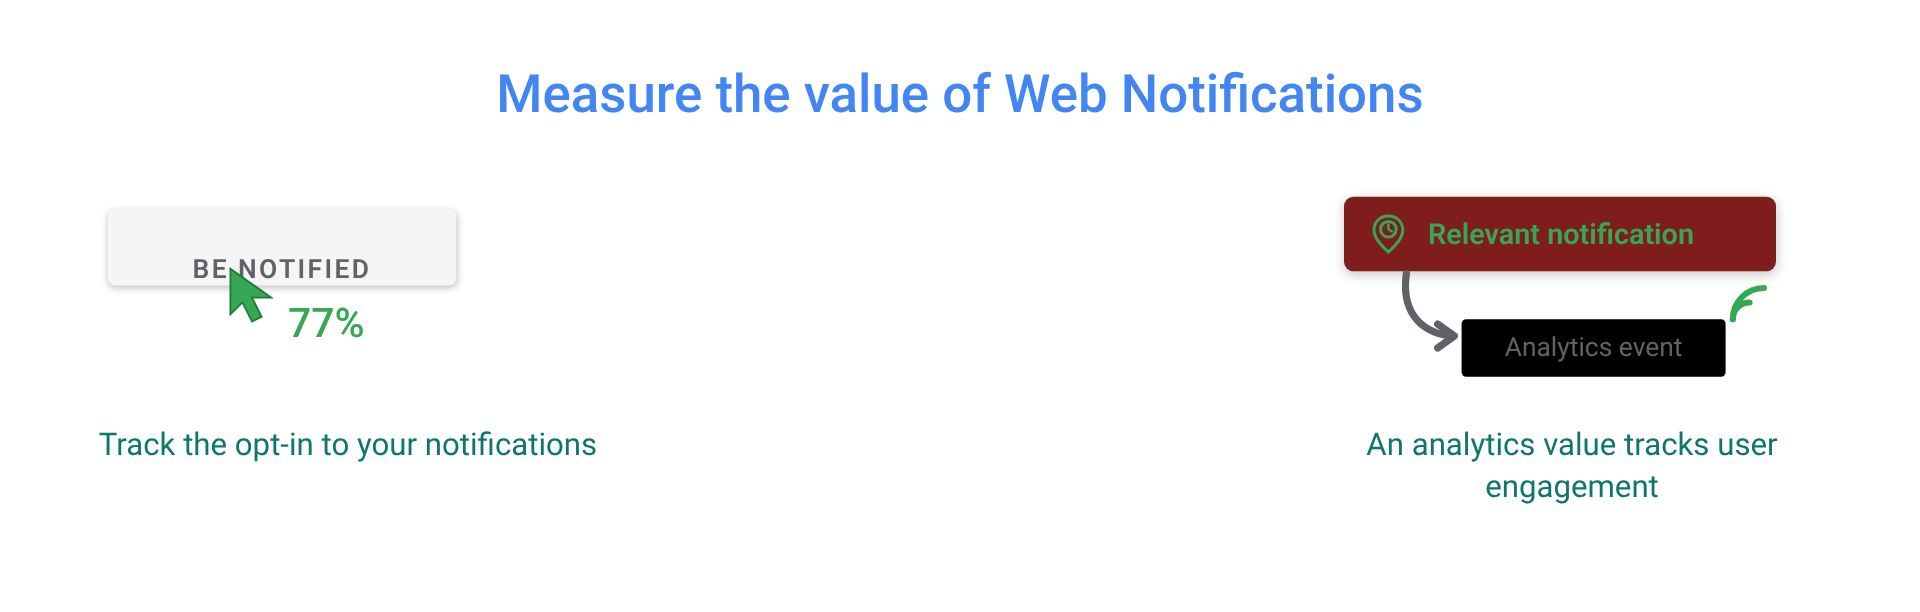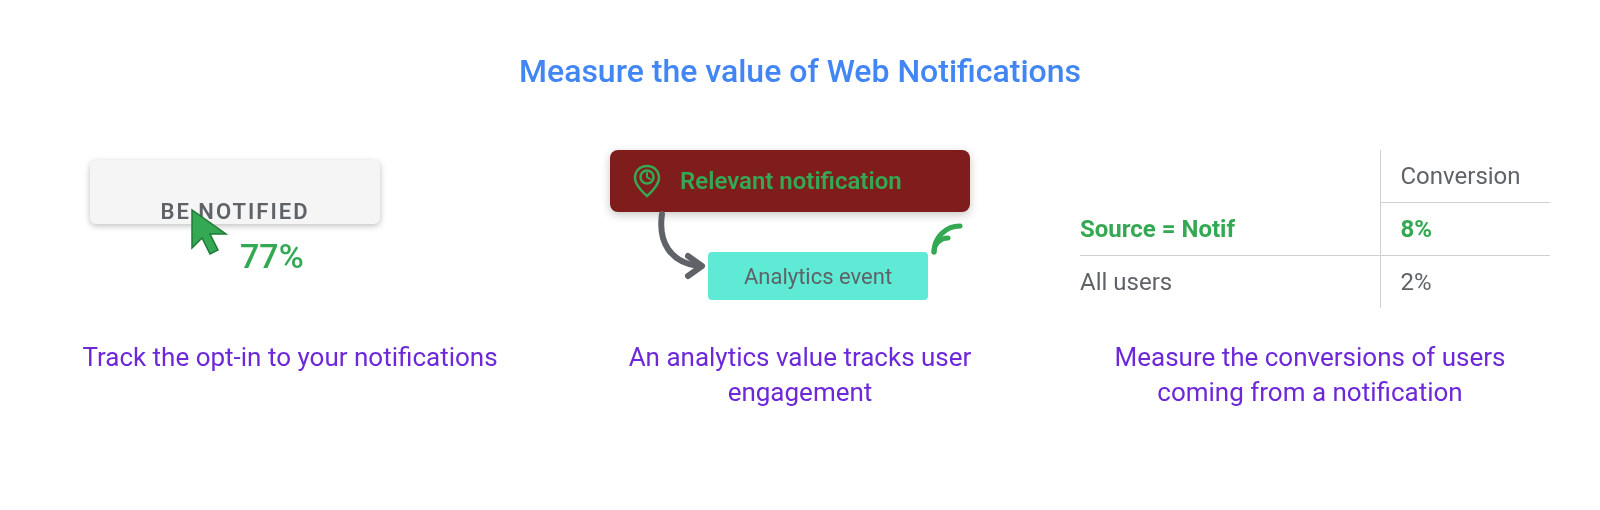--- a/index.html
+++ b/index.html
@@ -6,21 +6,21 @@
   body {
     width: 1600px;
     height: 510px;
     background: #ffffff;
     font-family: -apple-system, BlinkMacSystemFont, "Segoe UI", Roboto, Arial, sans-serif;
     color: #3c4043;
     overflow: hidden;
   }
   .page-title {
     text-align: center;
-    font-size: 32px;
+    font-size: 44px;
     font-weight: 500;
     color: #4285f4;
     margin-top: 52px;
   }
   .cols {
     display: flex;
     justify-content: space-between;
     padding: 0 40px;
     margin-top: 60px;
   }
@@ -30,21 +30,21 @@
     flex-direction: column;
     align-items: center;
   }
   .illus {
     height: 180px;
     width: 100%;
     position: relative;
   }
   .caption {
     font-size: 26px;
-    color: #6d28d9;
+    color: #0f766e;
     text-align: center;
     line-height: 1.35;
     margin-top: 10px;
     max-width: 440px;
   }
 
   
   .notif-btn {
     position: absolute;
     left: 50px; top: 10px;
@@ -81,21 +81,21 @@
   .notif-label { font-size: 24px; font-weight: 600; color: #34a853; }
   .arrow-svg {
     position: absolute;
     left: 90px; top: 58px;
     width: 80px; height: 78px;
   }
   .event-chip {
     position: absolute;
     left: 158px; top: 102px;
     width: 220px; height: 48px;
-    background: #5eead4;
+    background: #000000;
     border-radius: 4px;
     display: flex; align-items: center; justify-content: center;
     font-size: 22px; color: #5f6368;
   }
   .wifi-icon {
     position: absolute;
     left: 380px; top: 72px;
     width: 34px; height: 34px;
   }
 
@@ -160,35 +160,14 @@
         <span>Analytics event</span>
       </div>
       <svg class="wifi-icon" viewBox="0 0 34 34">
         <path d="M4 30 A26 26 0 0 1 30 4" fill="none" stroke="#34a853" stroke-width="5" stroke-linecap="round"></path>
         <path d="M4 30 A14 14 0 0 1 18 16" fill="none" stroke="#34a853" stroke-width="5" stroke-linecap="round"></path>
       </svg>
     </div>
     <p class="caption">An analytics value tracks user engagement</p>
   </div>
 
-  <div class="col">
-    <div class="illus">
-      <table class="tbl">
-        <tbody>
-            <tr class="hdr">
-          <td></td>
-          <td>Conversion</td>
-        </tr>
-        <tr class="src">
-          <td>Source = Notif</td>
-          <td>8%</td>
-        </tr>
-        <tr class="all">
-          <td>All users</td>
-          <td>2%</td>
-        </tr>
-      </tbody>
-        </table>
-    </div>
-    <p class="caption">Measure the conversions of users coming from a notification</p>
-  </div>
 
 </div>
 
 </body></html>

